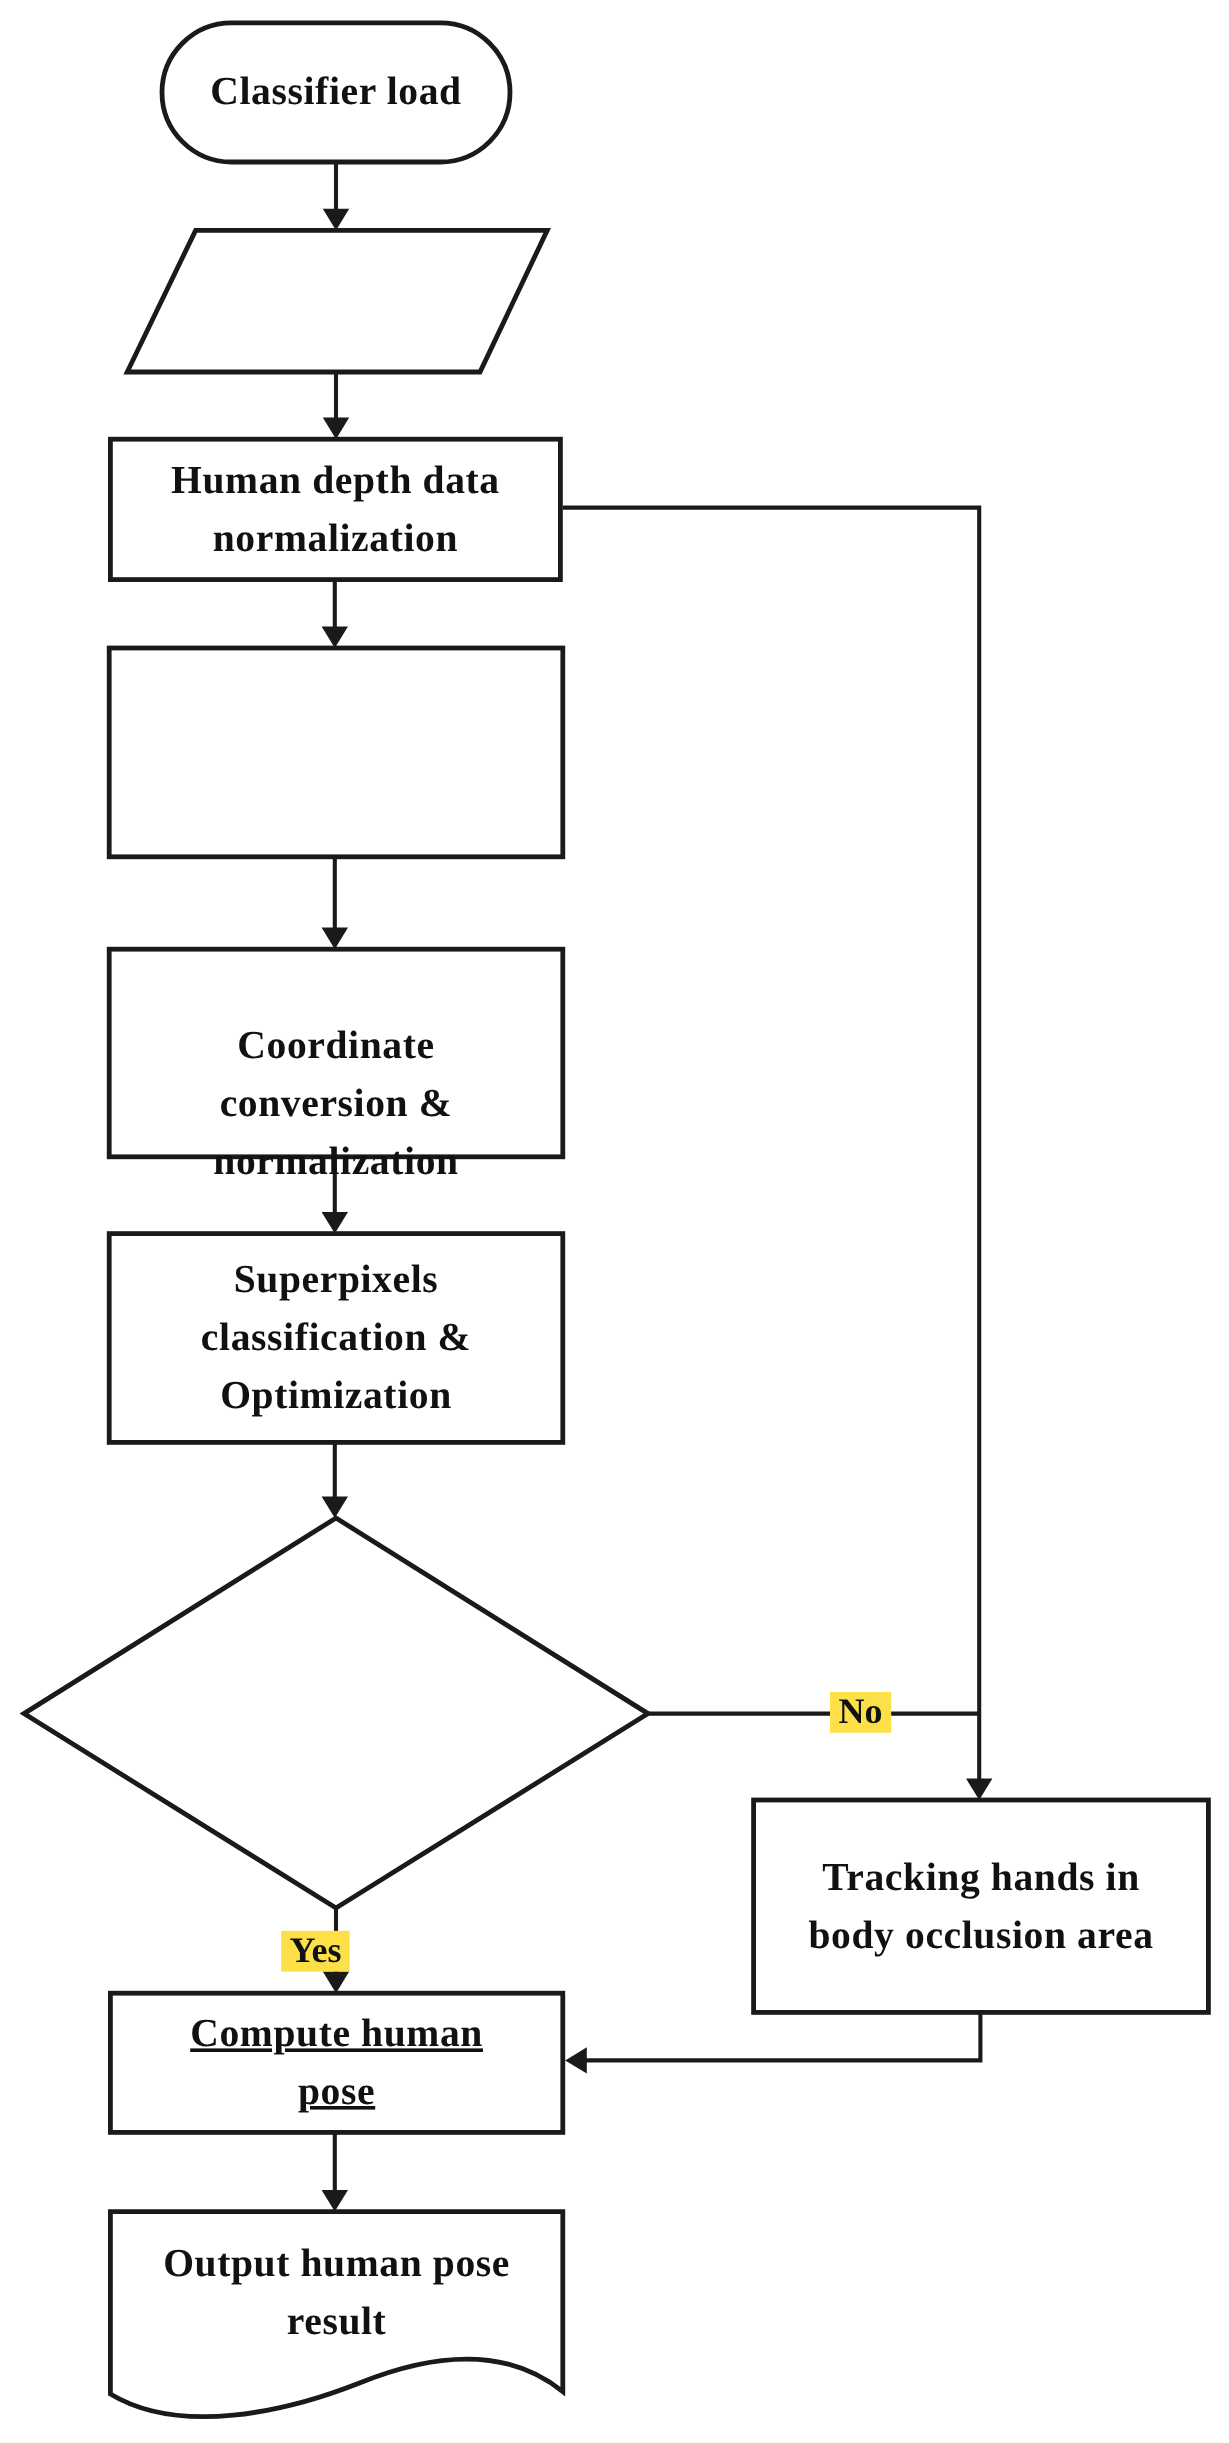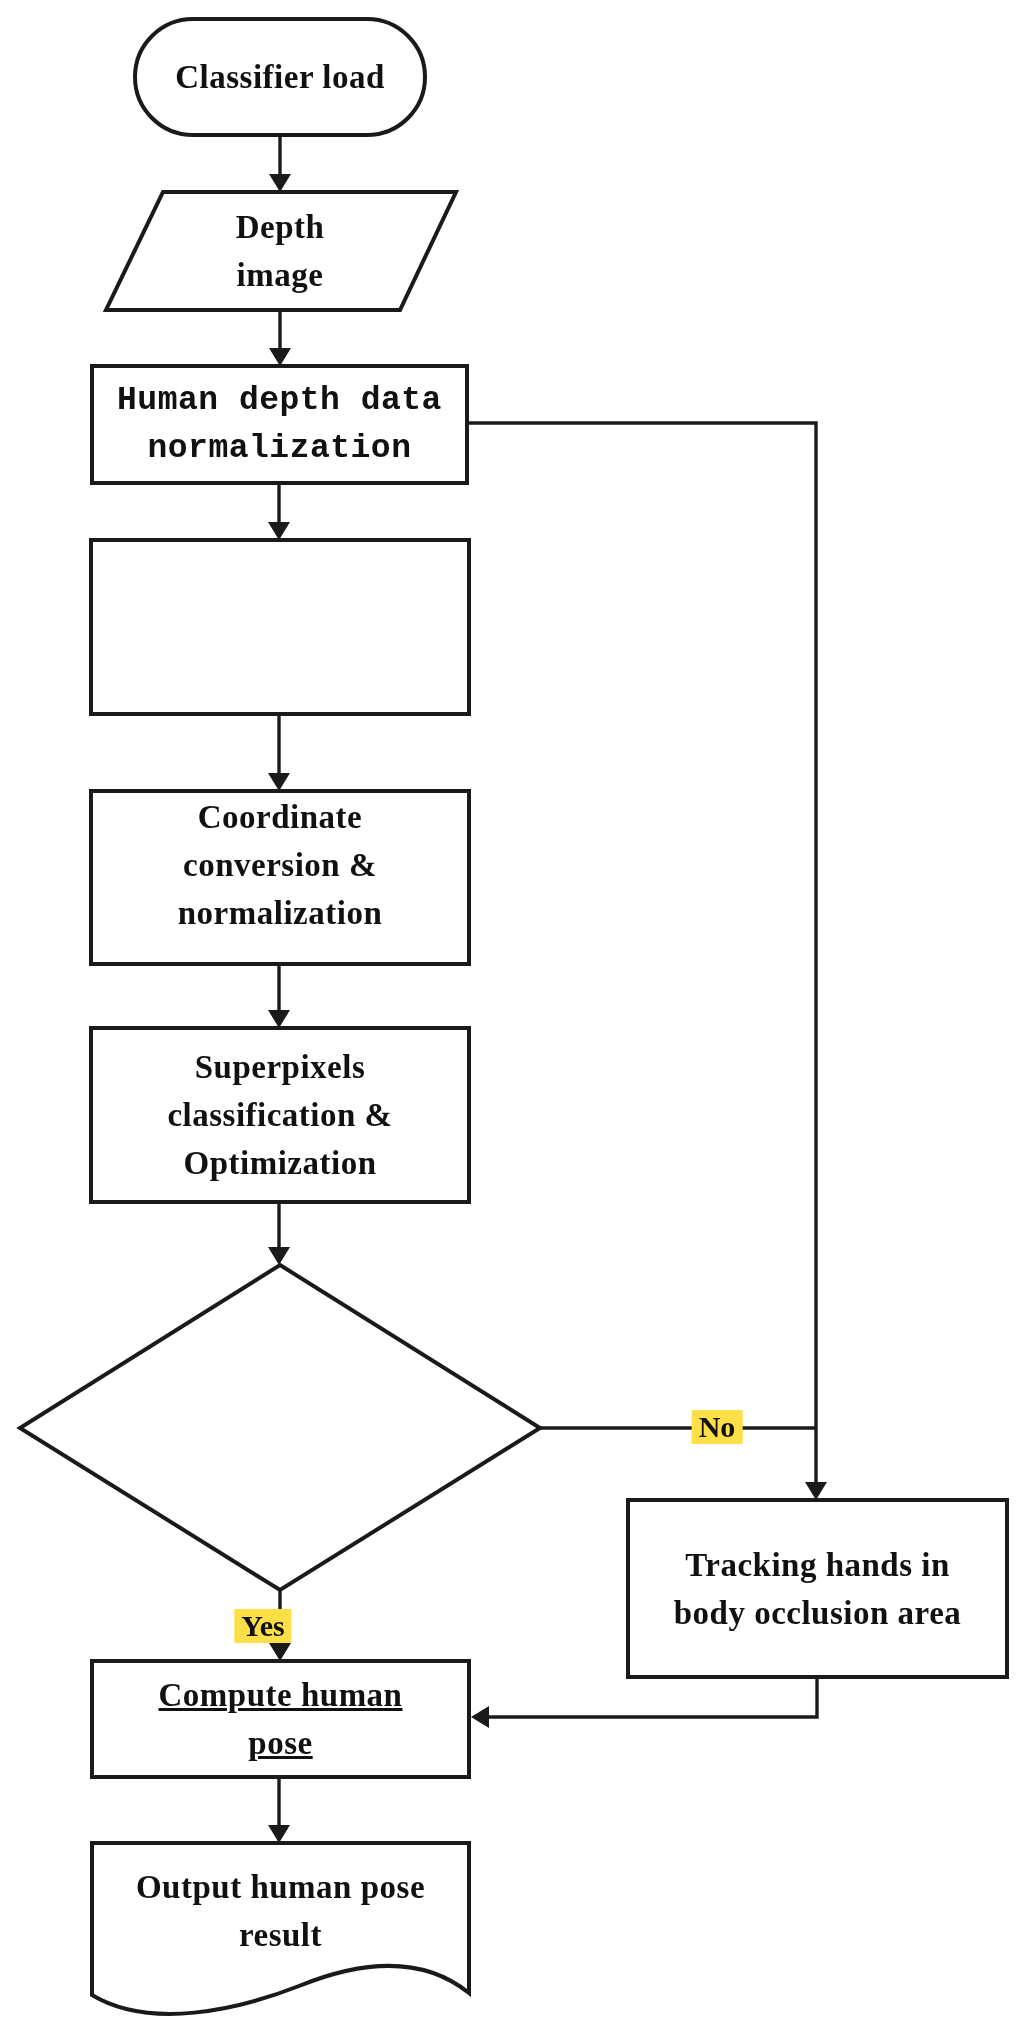--- a/index.html
+++ b/index.html
@@ -82,28 +82,26 @@
       <rect x="91" y="1028" width="378" height="174"></rect>
       <polygon points="280,1265 540,1428 280,1590 20,1428"></polygon>
       <rect x="628" y="1500" width="379" height="177"></rect>
       <rect x="92" y="1661" width="377" height="116"></rect>
       <path d="M92,1843 L469,1843 L469,1993 C428,1960 373,1956 299,1986 C238,2010 150,2030 92,1995 Z"></path>
     </g>
   </svg>
 
   <div class="node-label" style="left:135px; top:19px;  width:290px; height:116px;">Classifier load</div>
 
-  <div class="node-label" style="left:130px; top:192px; width:300px; height:118px;">Depth
-image</div>
 
-  <div class="node-label" style="left:92px;  top:366px; width:375px; height:117px;font-family:Liberation Mono, monospace;">Human depth data
+  <div class="node-label" style="left:92px;  top:366px; width:375px; height:117px;">Human depth data
 normalization</div>
 
 
-  <div class="node-label" style="left:91px;  top:778px; width:378px; height:173px;">Coordinate
+  <div class="node-label" style="left:91px;  top:833px; width:378px; height:173px;">Coordinate
 conversion &amp;
 normalization</div>
 
   <div class="node-label" style="left:91px;  top:1028px; width:378px; height:174px;">Superpixels
 classification &amp;
 Optimization</div>
 
 
   <div class="node-label" style="left:628px; top:1500px; width:379px; height:177px;">Tracking hands in
 body occlusion area</div>

